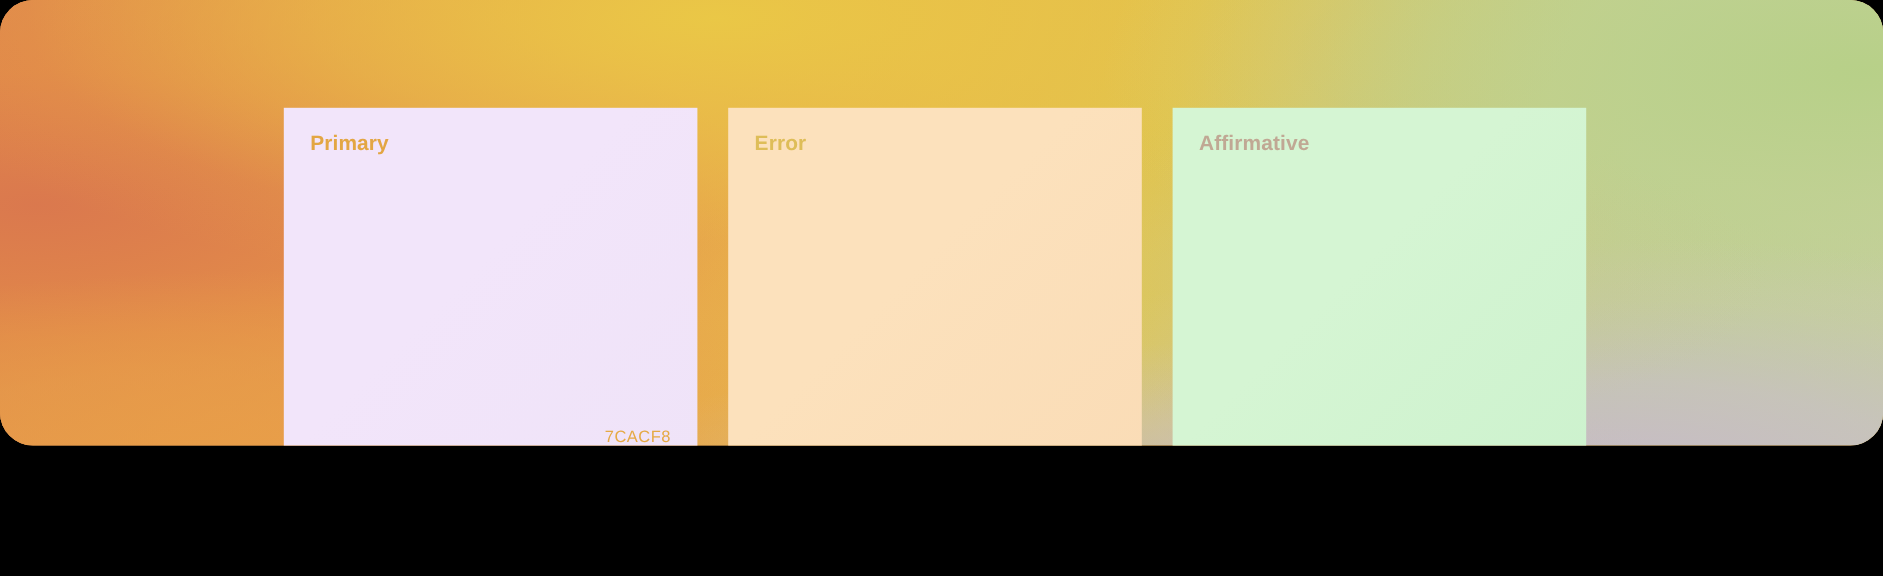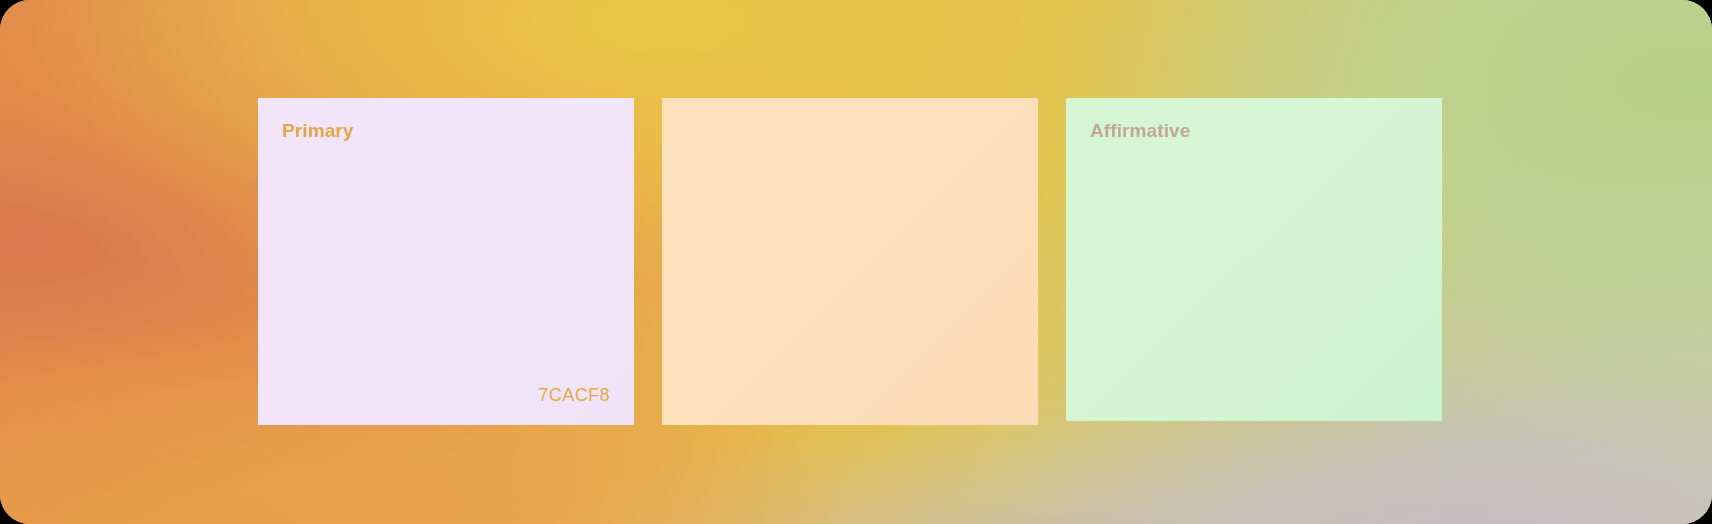--- a/index.html
+++ b/index.html
@@ -9,21 +9,21 @@
     width: 1712px;
     height: 524px;
     background: #000000;
     font-family: "Liberation Sans", sans-serif;
     overflow: hidden;
   }
 
   #stage {
     position: relative;
     width: 1712px;
-    height: 524px;
+    height: 405px;
     border-radius: 30px;
     overflow: hidden;
     background: #e9a24e;
     isolation: isolate;
   }
 
   
   .bg-layer {
     position: absolute;
     inset: 0;
@@ -120,21 +120,21 @@
 
   .swatch-name {
     font-size: 19px;
     font-weight: bold;
     letter-spacing: 0.1px;
     line-height: 1.2;
     white-space: nowrap;
   }
 
   .swatch-hex {
-    font-size: 18px;
+    font-size: 15px;
     font-weight: normal;
     letter-spacing: 0.45px;
     text-align: right;
     line-height: 1.2;
     white-space: nowrap;
   }
 </style>
 </head>
 <body>
 
@@ -150,20 +150,21 @@
   <div class="bg-layer" id="bg-blob-warm-mid"></div>
 
   <div id="swatch-row">
 
     <div class="swatch-card" style="background: linear-gradient(135deg, rgb(242, 229, 250) 0%, rgb(242, 229, 250) 45%, rgb(239, 227, 248) 100%);">
       <div class="swatch-name" style="color: rgb(227, 166, 67);">Primary</div>
       <div class="swatch-hex" style="color: rgb(229, 169, 68);">7CACF8</div>
     </div>
 
     <div class="swatch-card" style="background: linear-gradient(135deg, rgb(252, 225, 188) 0%, rgb(252, 225, 188) 45%, rgb(250, 220, 182) 100%);">
+      <div class="swatch-name" style="color: rgb(222, 189, 88);">Error</div>
     </div>
 
     <div class="swatch-card shorter" style="background: linear-gradient(135deg, rgb(213, 245, 211) 0%, rgb(213, 245, 211) 45%, rgb(205, 242, 206) 100%);">
       <div class="swatch-name" style="color: rgb(192, 168, 148);">Affirmative</div>
     </div>
 
   </div>
 </div>
 
 </body></html>

